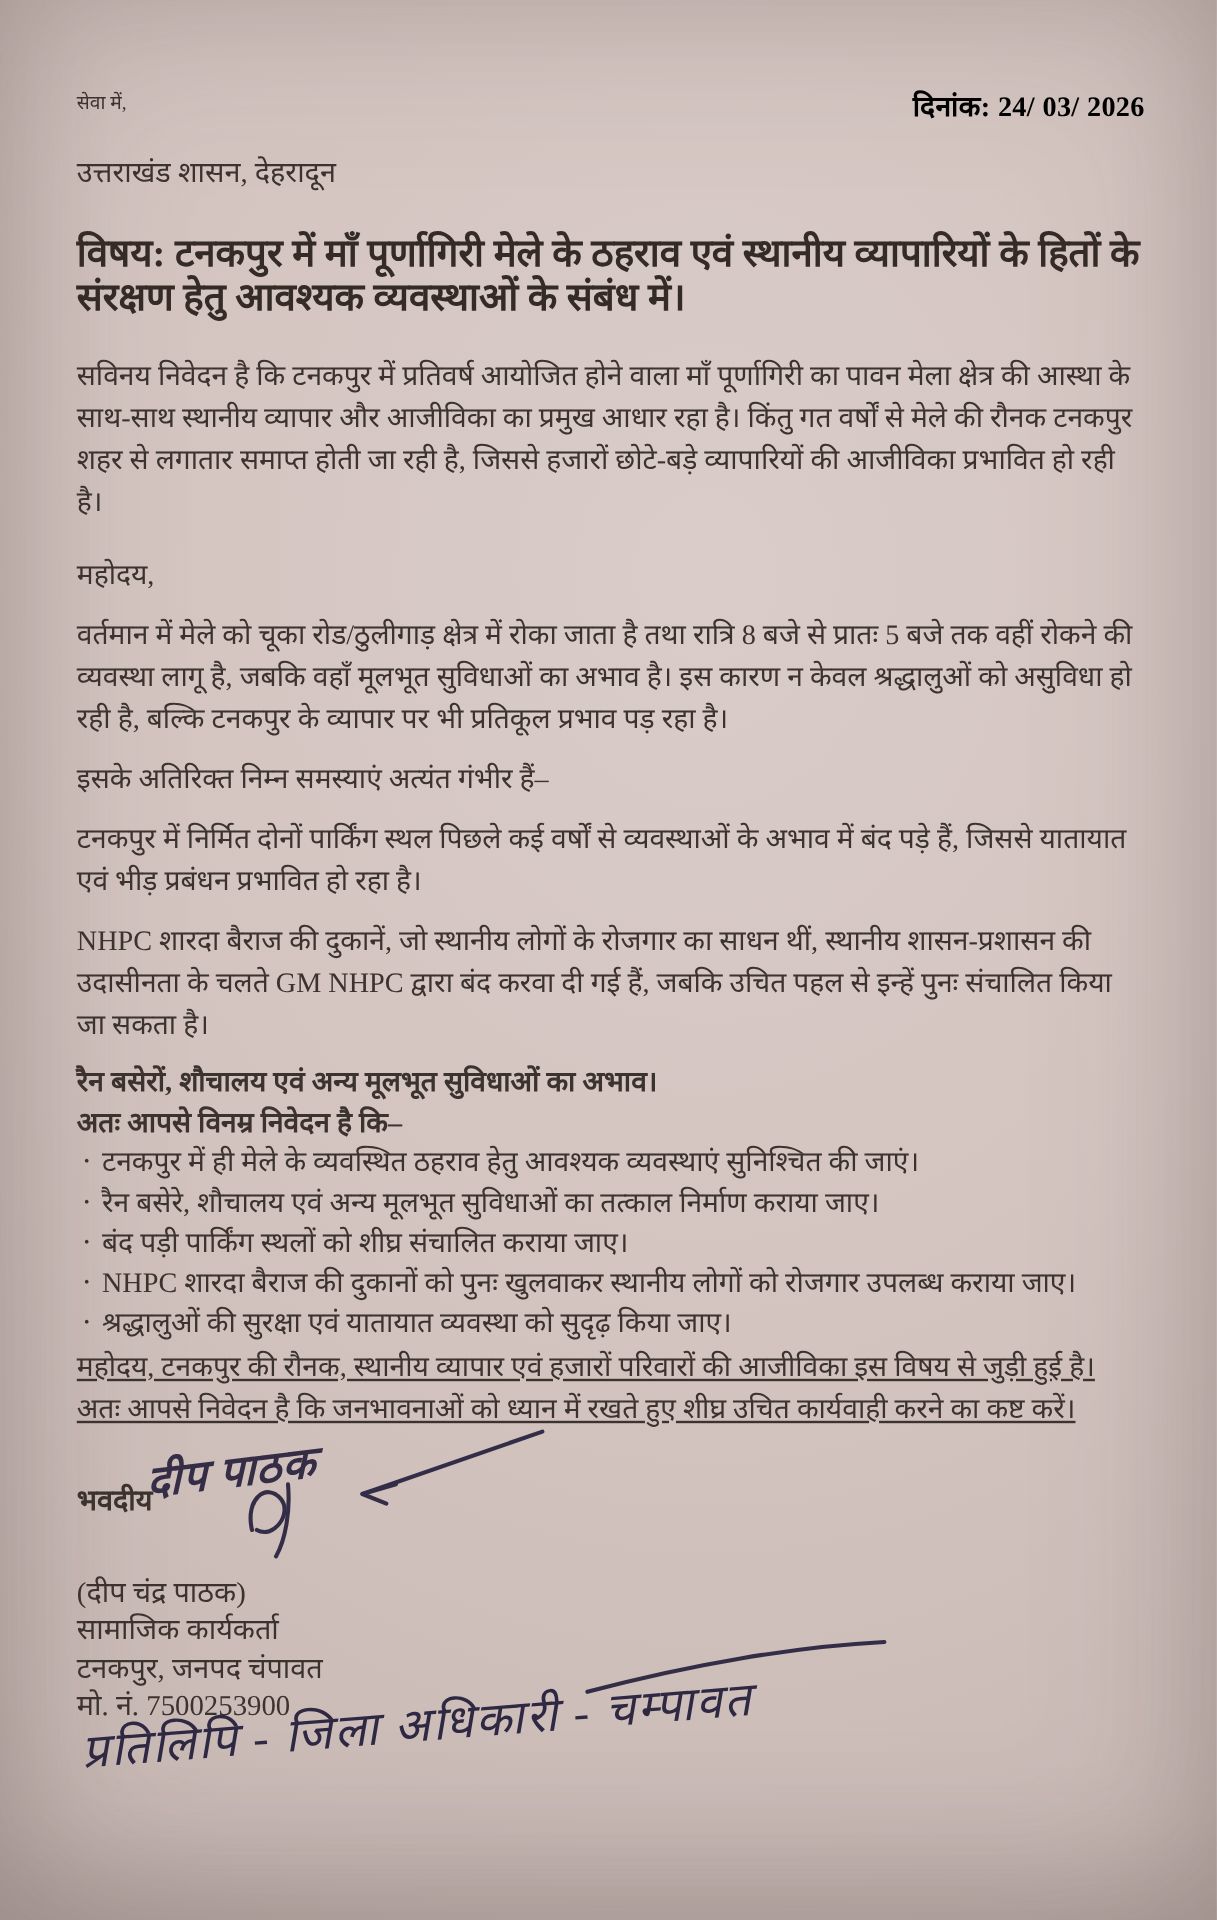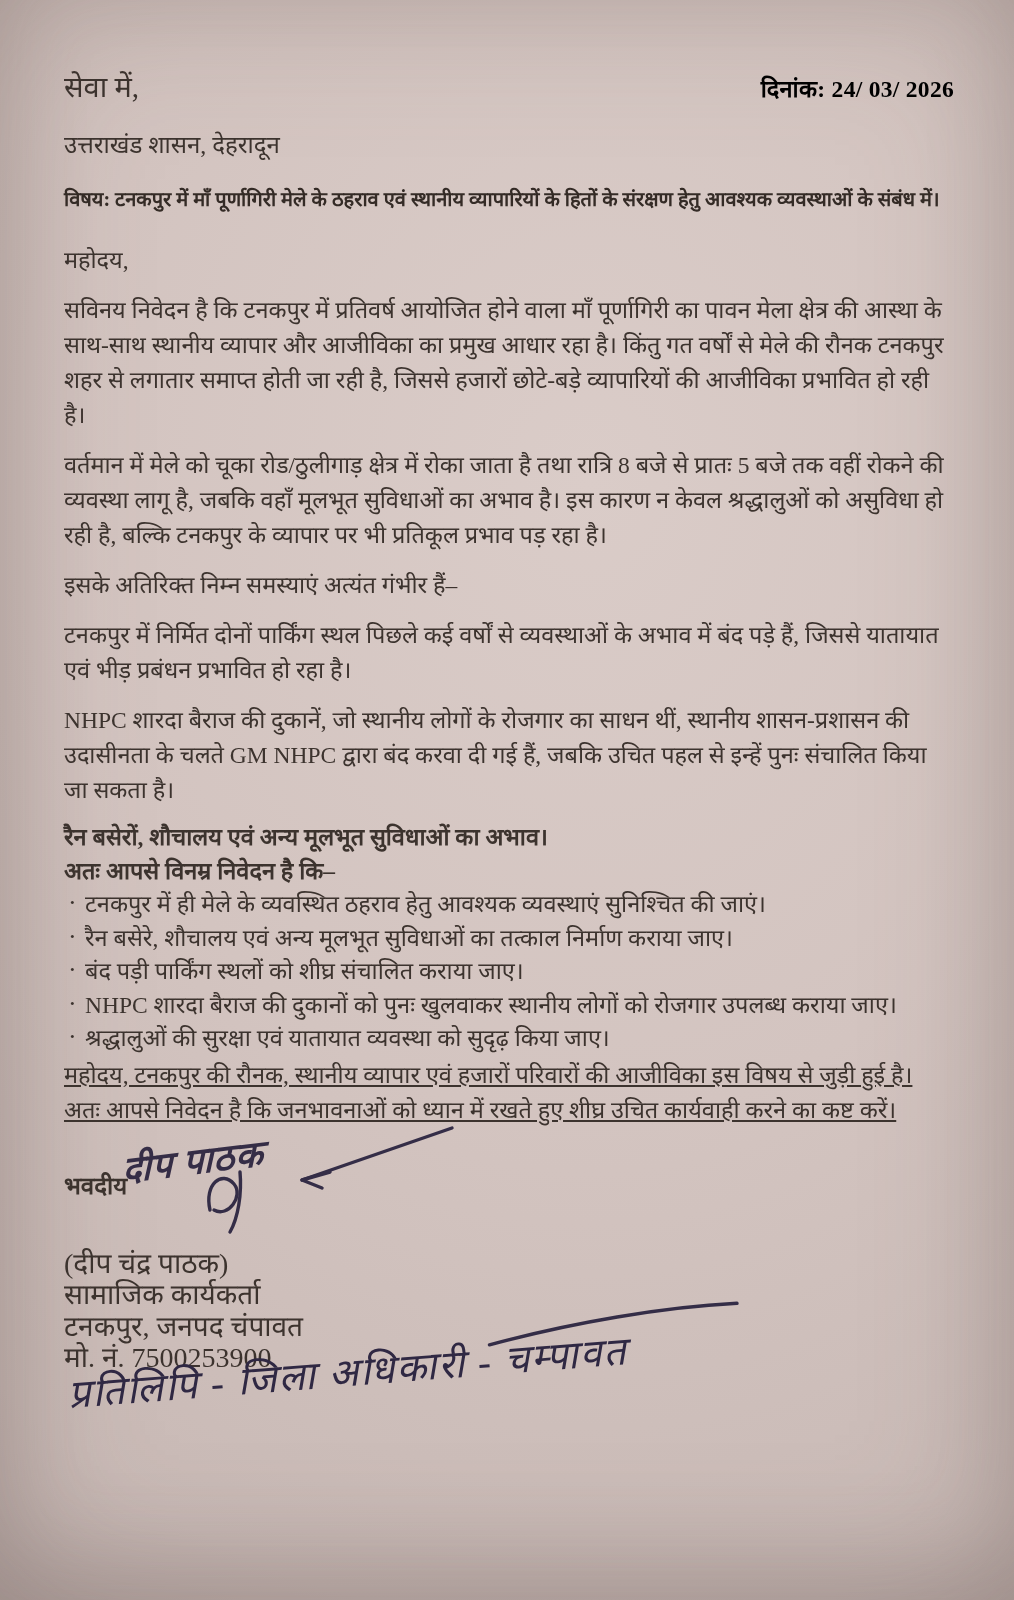--- a/index.html
+++ b/index.html
@@ -10,26 +10,26 @@
     background:
       radial-gradient(130% 100% at 58% 30%, #daccc8 0%, #d3c4c0 40%, #c9bab6 72%, #b3a4a1 100%);
   }
   .paper{
     position:relative;width:100%;height:100%;box-sizing:border-box;
     padding:72px 60px 0 64px;
     box-shadow:inset 0 0 150px rgba(105,88,84,.30), inset 0 -40px 90px rgba(95,80,76,.18);
   }
   .txt{font-size:23.5px;line-height:35px;margin:0;}
   .hdr{display:flex;justify-content:space-between;align-items:flex-start;}
-  .to-label{font-size:29px;line-height:30px;}
+  .to-label{font-size:16px;line-height:30px;}
   .date{font-weight:bold;font-size:23.5px;letter-spacing:.3px;color:#000000;}
   .recipient{margin-top:26px;}
   .recipient p{margin:0;font-size:24px;line-height:31px;}
   .subject{
-    font-weight:bold;font-size:20px;line-height:36px;
+    font-weight:bold;font-size:32px;line-height:36px;
     color:#342b26;max-width:892px;
   }
   .greeting{margin-top:26px;}
   .para{margin-top:15px;max-width:892px;text-align:left;}
   .issues p{margin:0;font-size:23.5px;line-height:33.5px;}
   .issues{margin-top:13px;font-weight:bold;}
   ul.demands{list-style:none;margin:0;padding:0;max-width:900px;}
   ul.demands li{
     position:relative;padding-left:21px;font-size:23.5px;line-height:33.5px;
   }
@@ -40,21 +40,21 @@
   .sig-row{position:relative;margin-top:42px;height:64px;font-weight:bold;}
   .valediction{font-size:24px;line-height:32px;position:relative;z-index:1;}
   .sig-scribble{
     position:absolute;left:58px;top:-34px;z-index:2;
     transform:rotate(-7deg) skewX(-6deg);
     font-size:36px;font-style:italic;color:#352d46;letter-spacing:1px;
     white-space:nowrap;
   }
   .sig-flourish{position:absolute;left:120px;top:-56px;z-index:2;overflow:visible;}
   .signer{margin-top:14px;}
-  .signer p{margin:0;font-size:28px;line-height:31.5px;}
+  .signer p{margin:0;font-size:24px;line-height:31.5px;}
   .hand-note{
     position:relative;margin-top:-8px;margin-left:6px;z-index:3;
     transform:rotate(-4.5deg);transform-origin:0 100%;
     font-size:39px;font-style:italic;color:#2f2843;letter-spacing:2px;
     white-space:nowrap;
   }
   .note-flourish{position:absolute;left:420px;top:-14px;overflow:visible;}
   .ink-line{stroke:#342d47;stroke-width:3.4;stroke-linecap:round;fill:none;}
 </style>
 </head>
@@ -66,23 +66,23 @@
     <span class="to-label">सेवा में,</span>
     <span class="date">दिनांक: 24/ 03/ 2026</span>
   </div>
 
   <div class="recipient">
     <p>उत्तराखंड शासन, देहरादून</p>
   </div>
 
   <p class="subject">विषय: टनकपुर में माँ पूर्णागिरी मेले के ठहराव एवं स्थानीय व्यापारियों के हितों के संरक्षण हेतु आवश्यक व्यवस्थाओं के संबंध में।</p>
 
+  <p class="txt para">सविनय निवेदन है कि टनकपुर में प्रतिवर्ष आयोजित होने वाला माँ पूर्णागिरी का पावन मेला क्षेत्र की आस्था के साथ-साथ स्थानीय व्यापार और आजीविका का प्रमुख आधार रहा है। किंतु गत वर्षों से मेले की रौनक टनकपुर शहर से लगातार समाप्त होती जा रही है, जिससे हजारों छोटे-बड़े व्यापारियों की आजीविका प्रभावित हो रही है।</p>
+
   <p class="txt greeting">महोदय,</p>
-
-  <p class="txt para">सविनय निवेदन है कि टनकपुर में प्रतिवर्ष आयोजित होने वाला माँ पूर्णागिरी का पावन मेला क्षेत्र की आस्था के साथ-साथ स्थानीय व्यापार और आजीविका का प्रमुख आधार रहा है। किंतु गत वर्षों से मेले की रौनक टनकपुर शहर से लगातार समाप्त होती जा रही है, जिससे हजारों छोटे-बड़े व्यापारियों की आजीविका प्रभावित हो रही है।</p>
   <p class="txt para">वर्तमान में मेले को चूका रोड/ठुलीगाड़ क्षेत्र में रोका जाता है तथा रात्रि 8 बजे से प्रातः 5 बजे तक वहीं रोकने की व्यवस्था लागू है, जबकि वहाँ मूलभूत सुविधाओं का अभाव है। इस कारण न केवल श्रद्धालुओं को असुविधा हो रही है, बल्कि टनकपुर के व्यापार पर भी प्रतिकूल प्रभाव पड़ रहा है।</p>
   <p class="txt para">इसके अतिरिक्त निम्न समस्याएं अत्यंत गंभीर हैं–</p>
   <p class="txt para">टनकपुर में निर्मित दोनों पार्किंग स्थल पिछले कई वर्षों से व्यवस्थाओं के अभाव में बंद पड़े हैं, जिससे यातायात एवं भीड़ प्रबंधन प्रभावित हो रहा है।</p>
   <p class="txt para">NHPC शारदा बैराज की दुकानें, जो स्थानीय लोगों के रोजगार का साधन थीं, स्थानीय शासन-प्रशासन की उदासीनता के चलते GM NHPC द्वारा बंद करवा दी गई हैं, जबकि उचित पहल से इन्हें पुनः संचालित किया जा सकता है।</p>
 
   <div class="issues">
     <p>रैन बसेरों, शौचालय एवं अन्य मूलभूत सुविधाओं का अभाव।</p>
     <p>अतः आपसे विनम्र निवेदन है कि–</p>
   </div>
 

